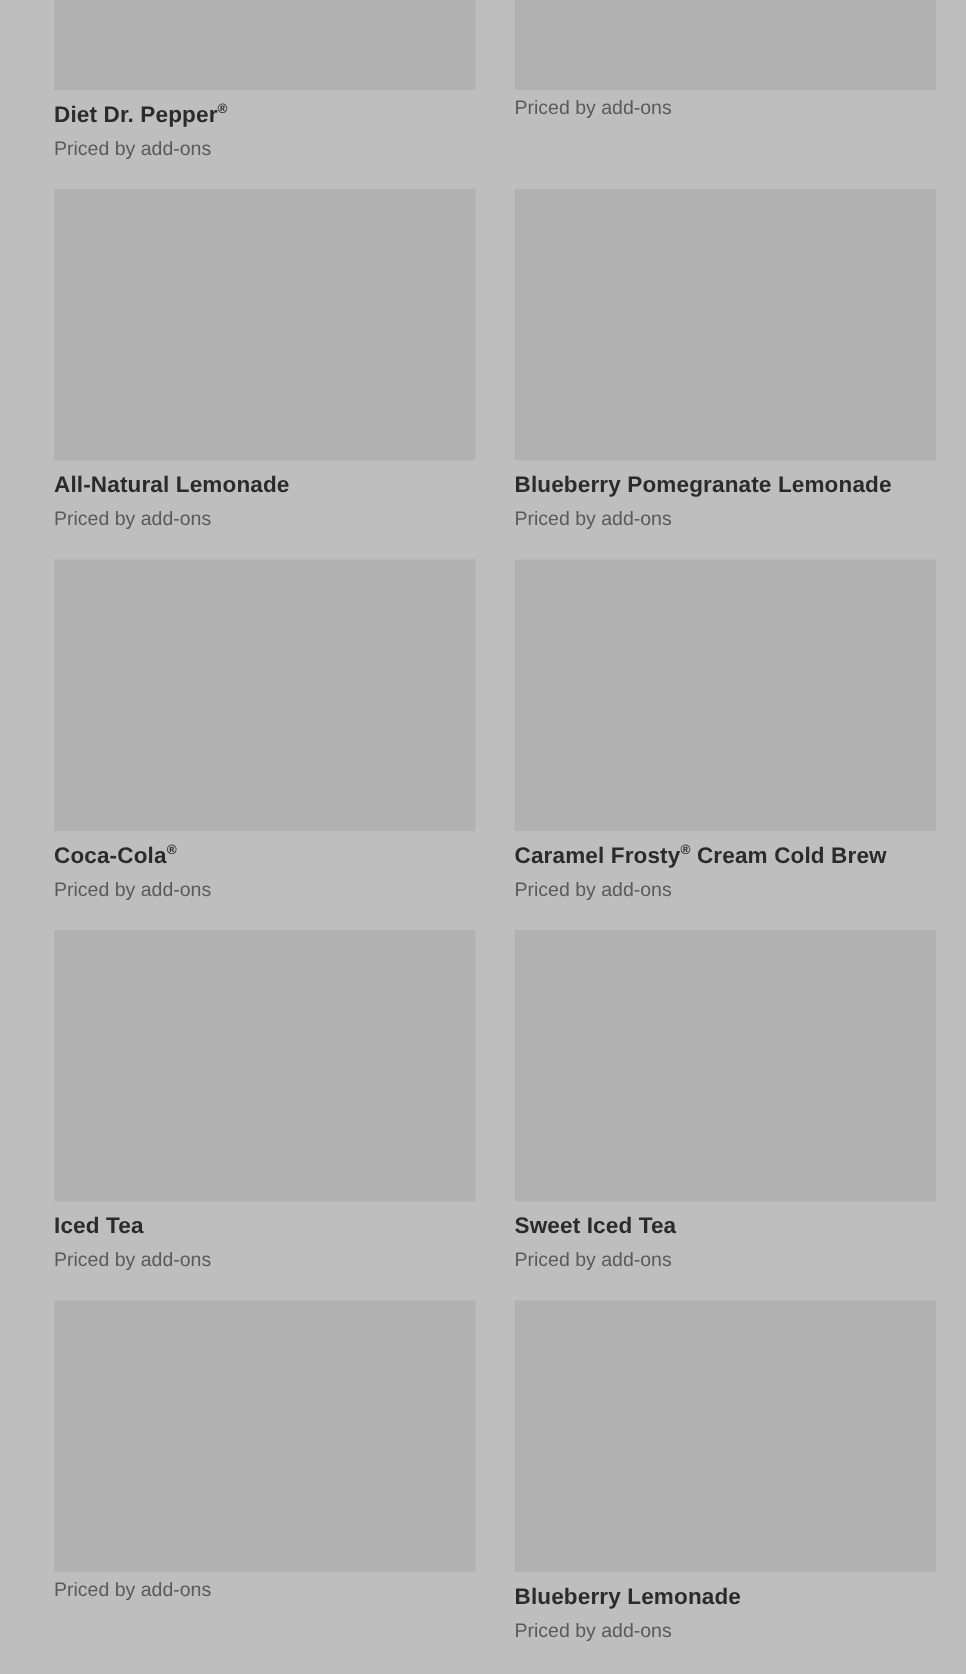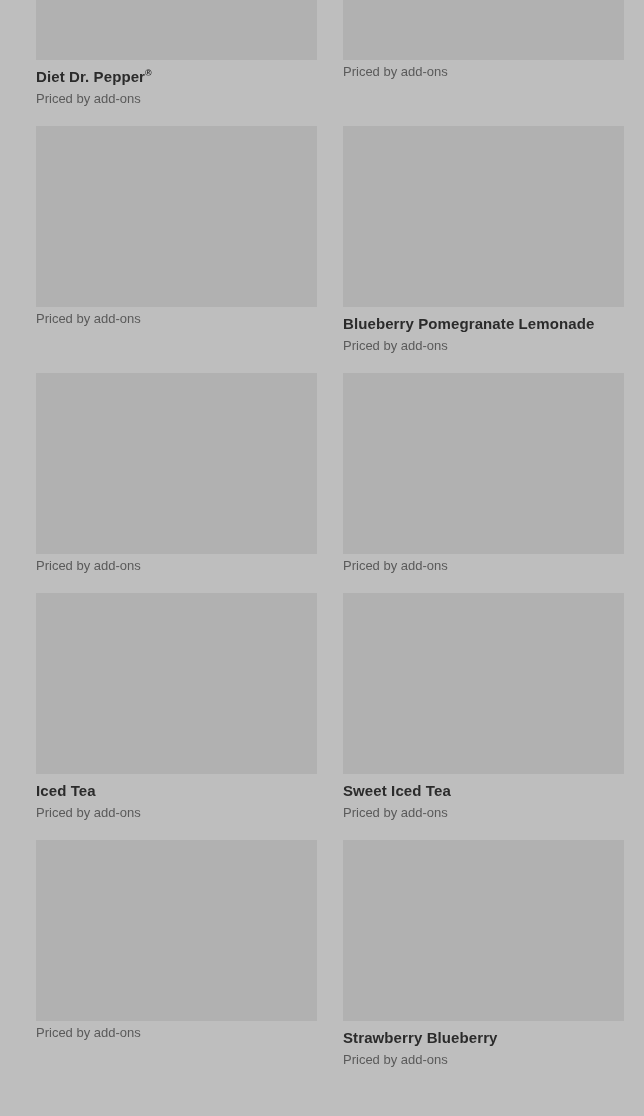--- a/index.html
+++ b/index.html
@@ -85,36 +85,39 @@
     <div class="product-price">Priced by add-ons</div>
   </div>
 
   <div class="product-card row-first">
     <div class="product-image"></div>
     <div class="product-price">Priced by add-ons</div>
   </div>
 
   <div class="product-card">
     <div class="product-image"></div>
+    <div class="product-title">All-Natural Lemonade</div>
     <div class="product-price">Priced by add-ons</div>
   </div>
 
   <div class="product-card">
     <div class="product-image"></div>
     <div class="product-title">Blueberry Pomegranate Lemonade</div>
     <div class="product-price">Priced by add-ons</div>
   </div>
 
   <div class="product-card">
     <div class="product-image"></div>
+    <div class="product-title">Coca-Cola<sup class="reg">®</sup></div>
     <div class="product-price">Priced by add-ons</div>
   </div>
 
   <div class="product-card">
     <div class="product-image"></div>
+    <div class="product-title">Caramel Frosty<sup class="reg">®</sup> Cream Cold Brew</div>
     <div class="product-price">Priced by add-ons</div>
   </div>
 
   <div class="product-card">
     <div class="product-image"></div>
     <div class="product-title">Iced Tea</div>
     <div class="product-price">Priced by add-ons</div>
   </div>
 
   <div class="product-card">
@@ -123,17 +126,17 @@
     <div class="product-price">Priced by add-ons</div>
   </div>
 
   <div class="product-card">
     <div class="product-image"></div>
     <div class="product-price">Priced by add-ons</div>
   </div>
 
   <div class="product-card">
     <div class="product-image"></div>
-    <div class="product-title">Strawberry Blueberry</div>
+    <div class="product-title">Blueberry Lemonade</div>
     <div class="product-price">Priced by add-ons</div>
   </div>
 
 </div>
 
 </body></html>

